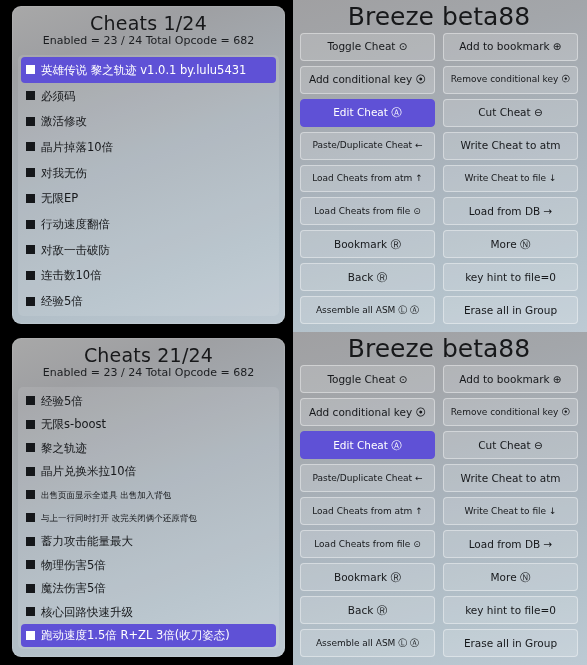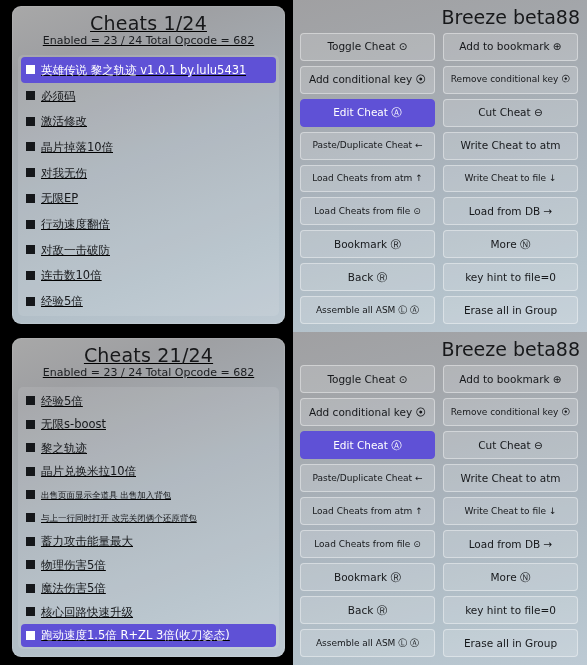--- a/index.html
+++ b/index.html
@@ -41,21 +41,20 @@
   }
   .cheats-panel {
     width: 100%;
     height: 100%;
     background: linear-gradient(160deg, #a8a8a8 0%, #9e9fa2 16%, #a9b2ba 48%, #b3c0c9 78%, #bdc9d2 100%);
     border-radius: 9px;
     padding: 5px 6px 8px 6px;
     display: flex;
     flex-direction: column;
     box-shadow: 0 0 2px rgba(255,255,255,0.35) inset;
-    text-decoration: underline;
   }
   .cheats-header {
     text-align: center;
     color: #1d1f22;
     flex: 0 0 auto;
     padding: 1px 0 4px 0;
   }
   .cheats-title {
     font-size: 19px;
     font-weight: 400;
@@ -111,22 +110,22 @@
   
   .breeze-panel {
     width: 294px;
     height: 100%;
     background: linear-gradient(165deg, #a0a0a2 0%, #a3a6aa 20%, #aab4bd 52%, #b4c2cb 82%, #bdcad4 100%);
     display: flex;
     flex-direction: column;
     padding: 2px 7px 8px 5px;
   }
   .breeze-title {
-    text-align: right;
-    font-size: 19px;
+    text-align: center;
+    font-size: 25px;
     line-height: 30px;
     color: #17181a;
     font-weight: 400;
     flex: 0 0 auto;
   }
   .breeze-grid {
     flex: 1 1 auto;
     display: grid;
     grid-template-columns: 1fr 1fr;
     grid-auto-rows: 1fr;

